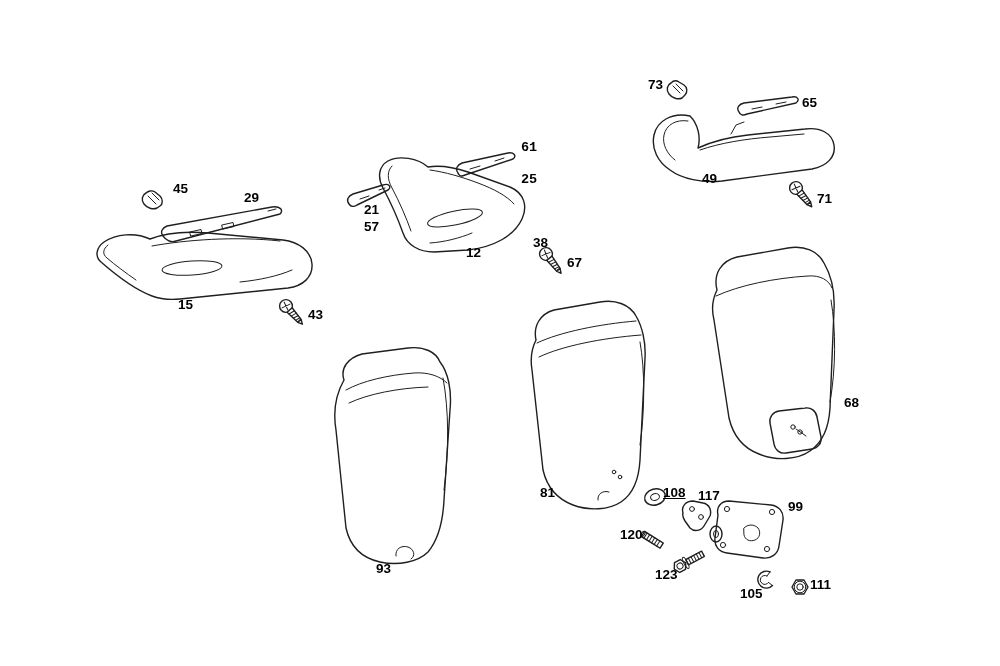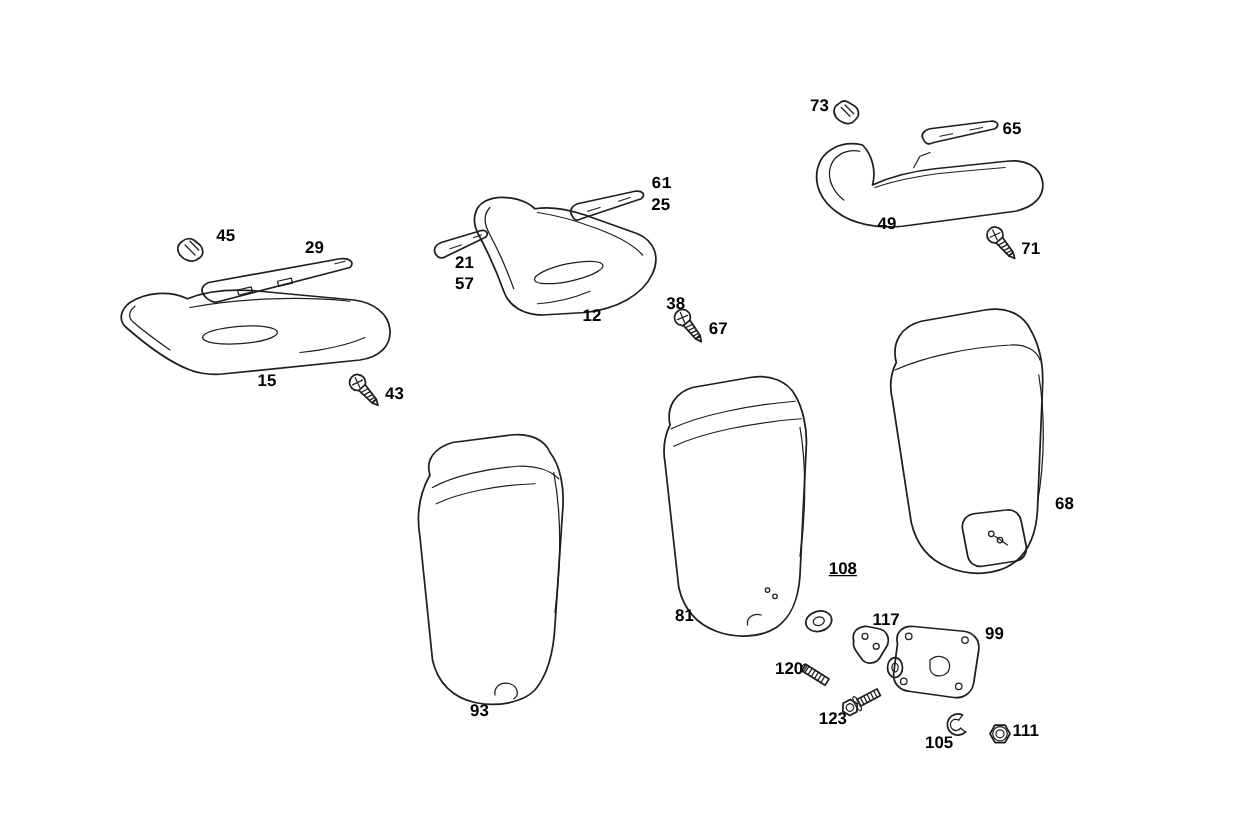--- a/index.html
+++ b/index.html
@@ -180,34 +180,34 @@
       <circle class="d" cx="800" cy="587" r="3.2"></circle>
     </g>
 
   </svg>
 
   <span class="lbl" style="left:648px; top:78px;">73</span>
   <span class="lbl" style="left:802px; top:96px;">65</span>
   <span class="lbl" style="left:702px; top:172px;">49</span>
   <span class="lbl" style="left:817px; top:192px;">71</span>
   <span class="lbl" style="left:521px; top:141px;font-family:Liberation Mono, monospace;">61</span>
-  <span class="lbl" style="left:521px; top:157px;">25</span>
+  <span class="lbl" style="left:521px; top:173px;font-family:Liberation Mono, monospace;">25</span>
   <span class="lbl" style="left:364px; top:203px;">21</span>
   <span class="lbl" style="left:364px; top:220px;">57</span>
   <span class="lbl" style="left:466px; top:246px;">12</span>
   <span class="lbl" style="left:533px; top:236px;">38</span>
   <span class="lbl" style="left:567px; top:256px;">67</span>
   <span class="lbl" style="left:173px; top:182px;text-align:right;">45</span>
   <span class="lbl" style="left:244px; top:191px;">29</span>
-  <span class="lbl" style="left:206px; top:298px;">15</span>
+  <span class="lbl" style="left:178px; top:298px;">15</span>
   <span class="lbl" style="left:308px; top:308px;">43</span>
   <span class="lbl" style="left:844px; top:396px;">68</span>
   <span class="lbl" style="left:540px; top:486px;">81</span>
   <span class="lbl" style="left:376px; top:562px;">93</span>
-  <span class="lbl" style="left:663px; top:448px;text-decoration:underline;">108</span>
+  <span class="lbl" style="left:663px; top:486px;text-decoration:underline;">108</span>
   <span class="lbl" style="left:698px; top:489px;">117</span>
   <span class="lbl" style="left:788px; top:500px;">99</span>
   <span class="lbl" style="left:620px; top:528px;">120</span>
   <span class="lbl" style="left:655px; top:568px;">123</span>
   <span class="lbl" style="left:740px; top:587px;">105</span>
   <span class="lbl" style="left:810px; top:578px;">111</span>
 
 </div>
 
 </body></html>

